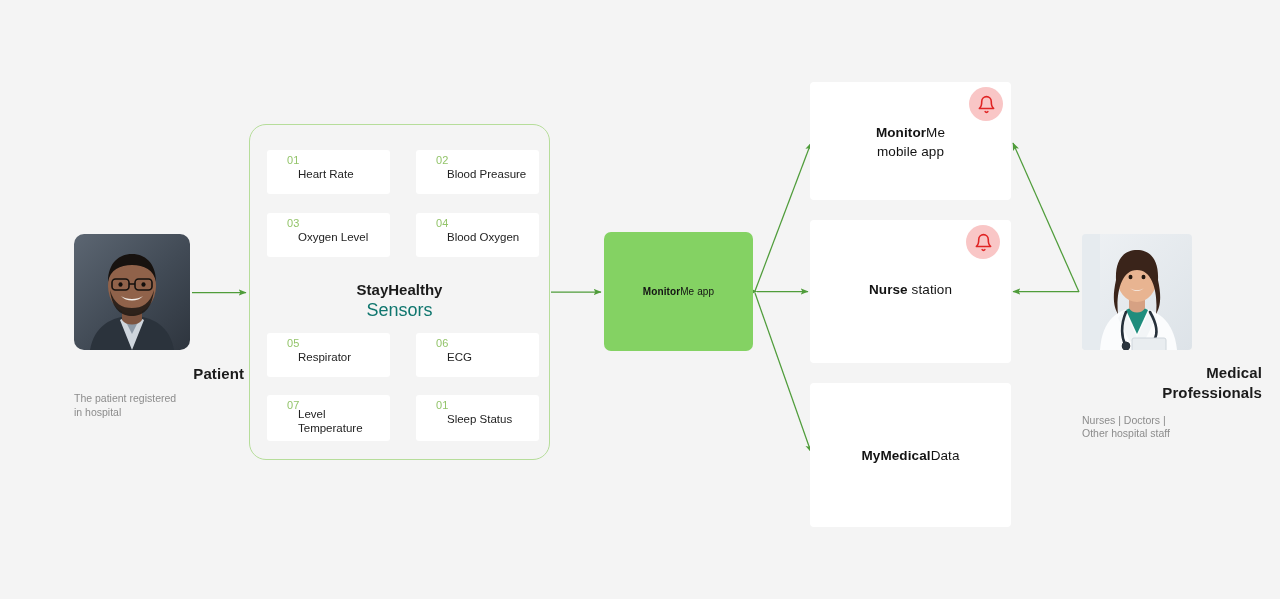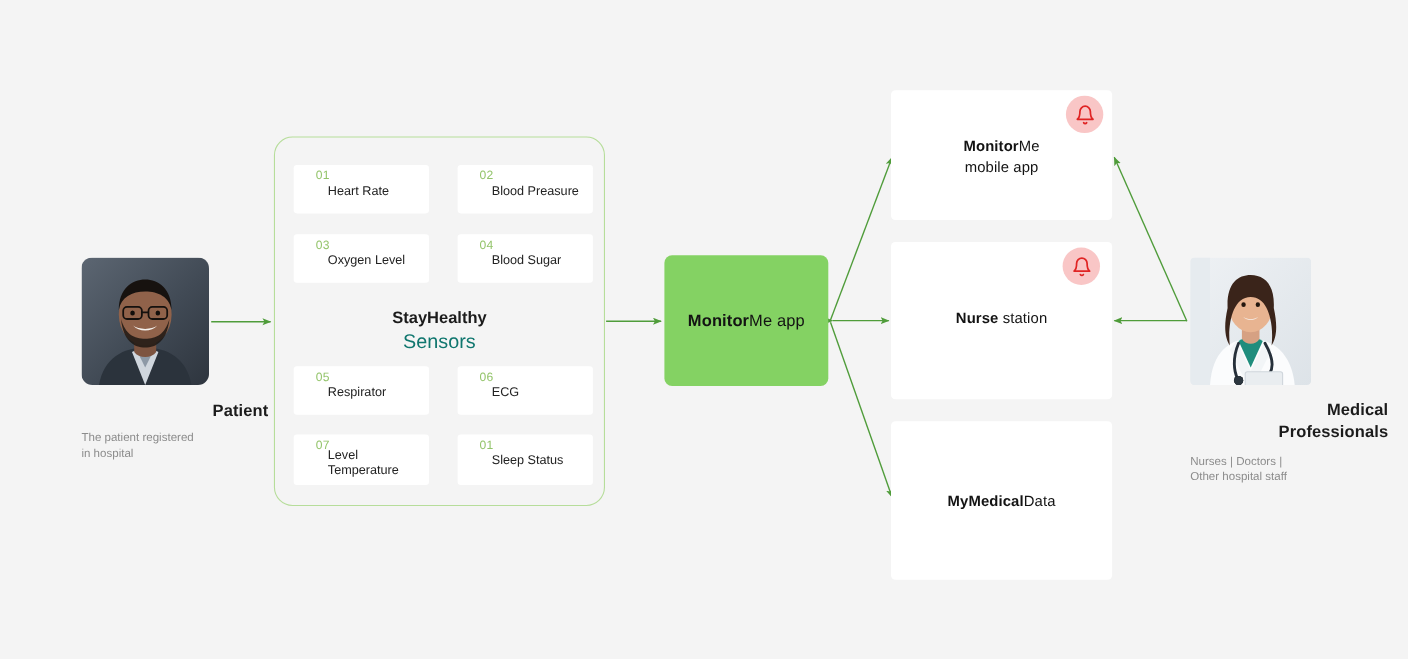--- a/index.html
+++ b/index.html
@@ -125,21 +125,21 @@
     top: 232px;
     width: 149px;
     height: 119px;
     background: #84d263;
     border-radius: 7px;
     display: flex;
     align-items: center;
     justify-content: center;
   }
   #monitorme-app .node-text {
-    font-size: 15px;
+    font-size: 10px;
     color: #131313;
     text-align: center;
     letter-spacing: .1px;
   }
 
   
   .dest-card {
     position: absolute;
     width: 201px;
     background: #ffffff;
@@ -275,21 +275,21 @@
       <span class="sensor-num">02</span>
       <span class="sensor-label">Blood Preasure</span>
     </div>
 
     <div class="sensor-card" style="left:17px; top:88px;">
       <span class="sensor-num">03</span>
       <span class="sensor-label">Oxygen Level</span>
     </div>
     <div class="sensor-card" style="left:166px; top:88px;">
       <span class="sensor-num">04</span>
-      <span class="sensor-label">Blood Sugar</span>
+      <span class="sensor-label">Blood Oxygen</span>
     </div>
 
     <div id="sensors-heading">
       <div class="h1">StayHealthy</div>
       <div class="h2">Sensors</div>
     </div>
 
     <div class="sensor-card" style="left:17px; top:208px;">
       <span class="sensor-num">05</span>
       <span class="sensor-label">Respirator</span>

